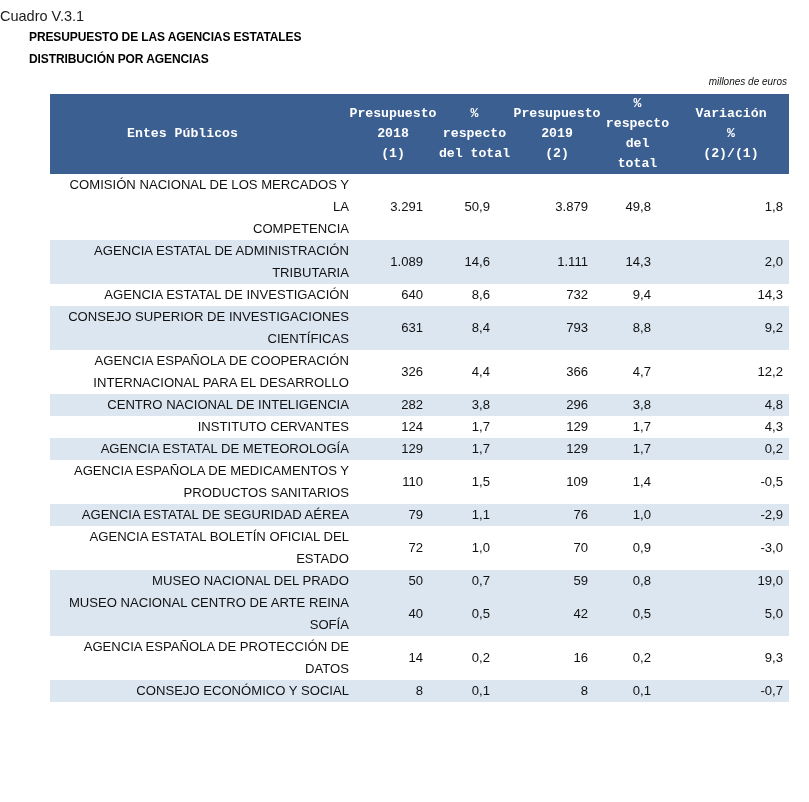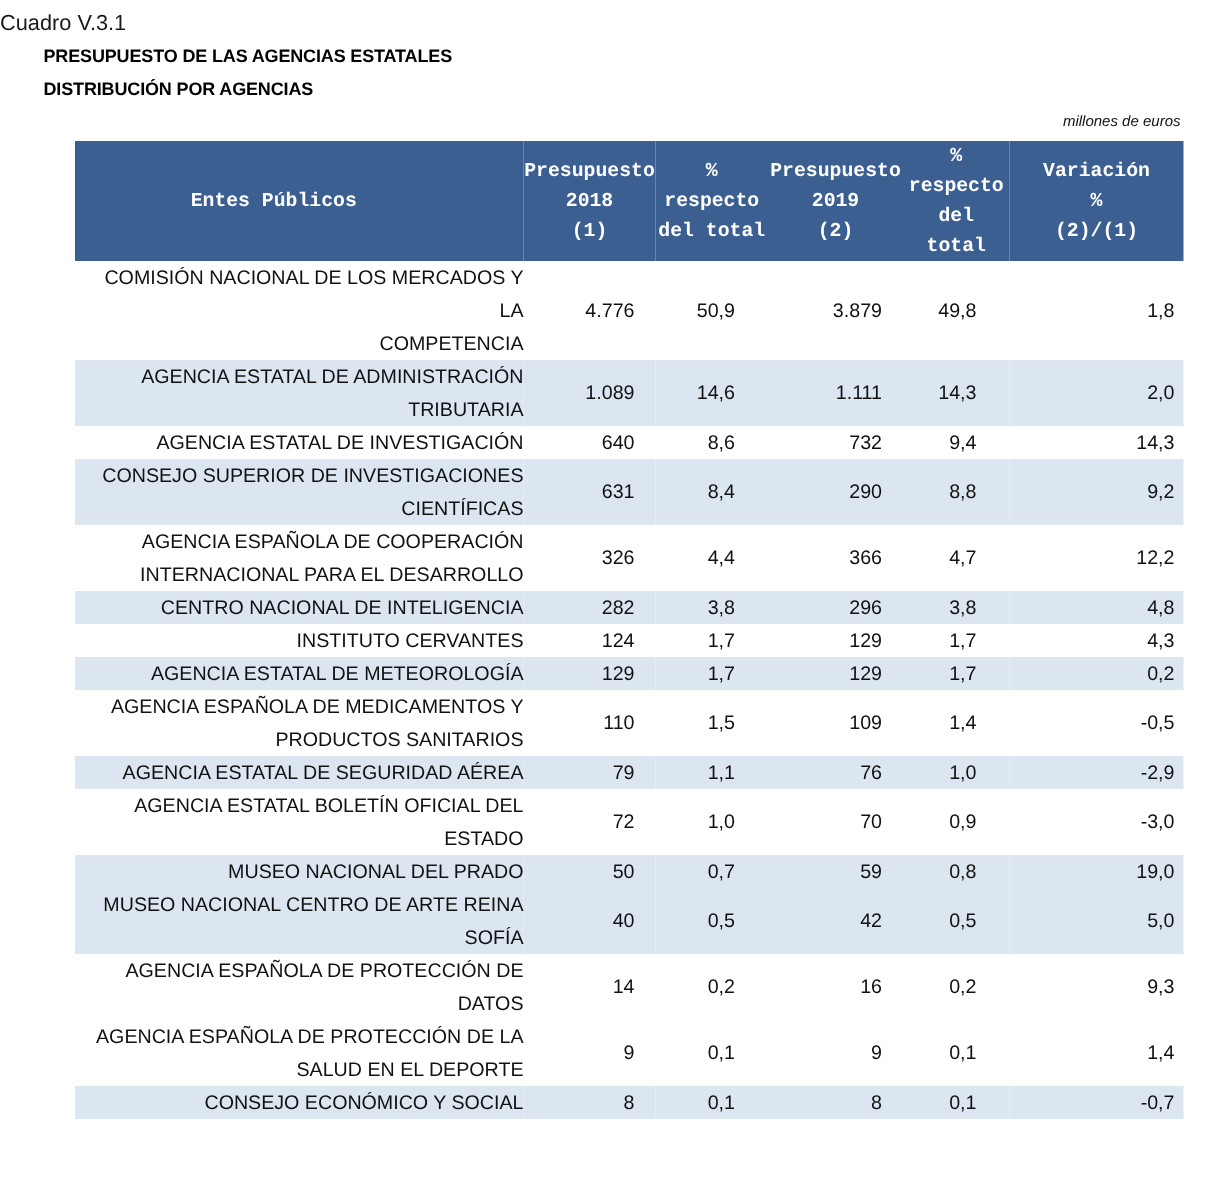--- a/index.html
+++ b/index.html
@@ -169,21 +169,21 @@
             <span class="hl">Variación</span>
             <span class="hl">%</span>
             <span class="hl">(2)/(1)</span>
           </th>
         </tr>
       </thead>
       <tbody id="table-body">
           <tr class="plain">
             <td class="name">COMISIÓN NACIONAL DE LOS MERCADOS Y LA
 COMPETENCIA</td>
-            <td class="num">4.776</td>
+            <td class="num">3.291</td>
             <td class="num pct">50,9</td>
             <td class="num">3.879</td>
             <td class="num pct">49,8</td>
             <td class="num var">1,8</td>
           </tr>
           <tr class="band">
             <td class="name">AGENCIA ESTATAL DE ADMINISTRACIÓN
 TRIBUTARIA</td>
             <td class="num">1.089</td>
             <td class="num pct">14,6</td>
@@ -197,21 +197,21 @@
             <td class="num pct">8,6</td>
             <td class="num">732</td>
             <td class="num pct">9,4</td>
             <td class="num var">14,3</td>
           </tr>
           <tr class="band">
             <td class="name">CONSEJO SUPERIOR DE INVESTIGACIONES
 CIENTÍFICAS</td>
             <td class="num">631</td>
             <td class="num pct">8,4</td>
-            <td class="num">290</td>
+            <td class="num">793</td>
             <td class="num pct">8,8</td>
             <td class="num var">9,2</td>
           </tr>
           <tr class="plain">
             <td class="name">AGENCIA ESPAÑOLA DE COOPERACIÓN
 INTERNACIONAL PARA EL DESARROLLO</td>
             <td class="num">326</td>
             <td class="num pct">4,4</td>
             <td class="num">366</td>
             <td class="num pct">4,7</td>
@@ -283,29 +283,20 @@
             <td class="num var">5,0</td>
           </tr>
           <tr class="plain">
             <td class="name">AGENCIA ESPAÑOLA DE PROTECCIÓN DE DATOS</td>
             <td class="num">14</td>
             <td class="num pct">0,2</td>
             <td class="num">16</td>
             <td class="num pct">0,2</td>
             <td class="num var">9,3</td>
           </tr>
-          <tr class="plain">
-            <td class="name">AGENCIA ESPAÑOLA DE PROTECCIÓN DE LA
-SALUD EN EL DEPORTE</td>
-            <td class="num">9</td>
-            <td class="num pct">0,1</td>
-            <td class="num">9</td>
-            <td class="num pct">0,1</td>
-            <td class="num var">1,4</td>
-          </tr>
           <tr class="band">
             <td class="name">CONSEJO ECONÓMICO Y SOCIAL</td>
             <td class="num">8</td>
             <td class="num pct">0,1</td>
             <td class="num">8</td>
             <td class="num pct">0,1</td>
             <td class="num var">-0,7</td>
           </tr>
         </tbody>
     </table>

